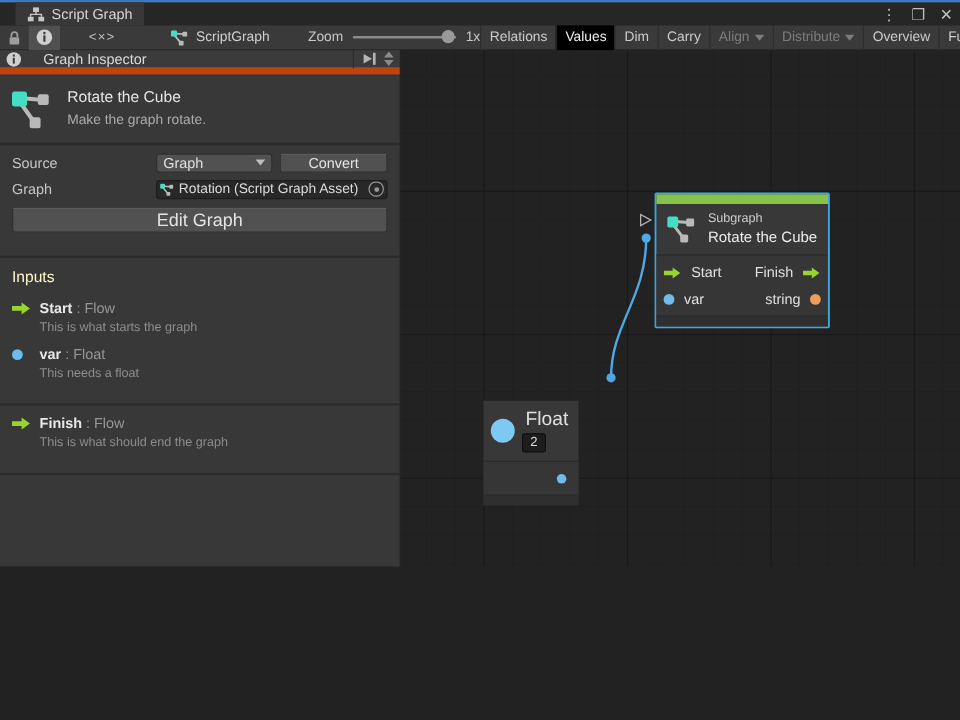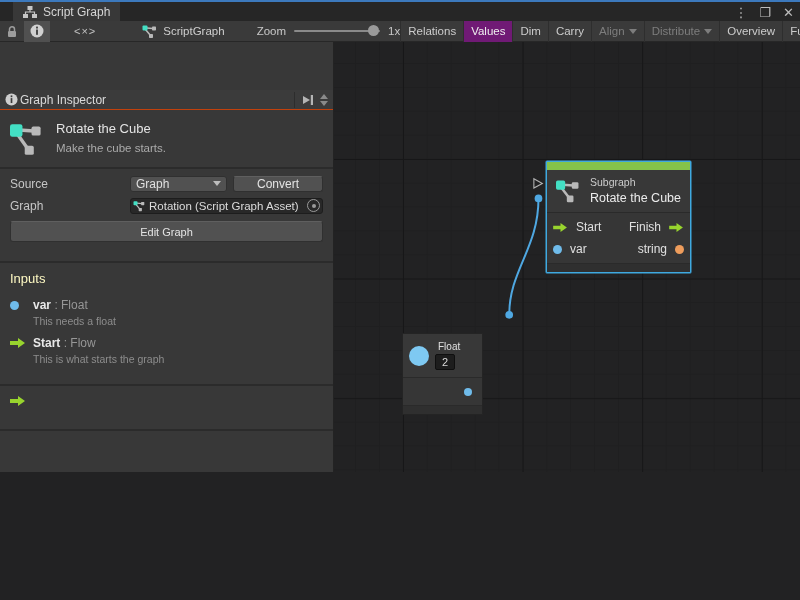--- a/index.html
+++ b/index.html
@@ -23,35 +23,35 @@
   .tb-iconbtn.pressed { background:#505050; }
   .tb-sep { width:1px; height:15px; background:#2e2e2e; margin:0 8px; }
   .sg-label { display:flex; align-items:center; gap:5px; margin-left:24px; color:#cfcfcf; }
   .zoom-wrap { display:flex; align-items:center; margin-left:32px; gap:8px; }
   .zoom-track { width:86px; height:2px; background:#8a8a8a; position:relative; border-radius:1px; }
   .zoom-handle { position:absolute; right:1px; top:-5px; width:11px; height:11px;
                  border-radius:50%; background:#9a9a9a; }
   .tb-right { margin-left:auto; display:flex; height:21px; }
   .tb-btn { display:flex; align-items:center; padding:0 7px; border-left:1px solid #2e2e2e;
             color:#cccccc; gap:4px; white-space:nowrap; }
-  .tb-btn.active { background:#701a75; color:#efefef; }
+  .tb-btn.active { background:#000000; color:#efefef; }
   .tb-btn.disabled { color:#7d7d7d; }
   .caret { width:0; height:0; border-left:4px solid transparent; border-right:4px solid transparent;
            border-top:5px solid #bdbdbd; display:inline-block; }
   .caret.dim { border-top-color:#7d7d7d; }
   .code-glyph { font-size:11px; letter-spacing:1px; color:#c2c2c2; }
 
   
   .main { flex:1; display:flex; min-height:0; }
 
   
   .inspector { width:334px; background:#383838; border-right:1px solid #232323;
                color:#cfcfcf; font-size:12px; display:flex; flex-direction:column; }
-  .insp-header { height:20px; background:#3b3b3b; border-bottom:1px solid #c2410c;
-                 display:flex; align-items:center; padding:0 5px; gap:2px;margin-top:48px; }
+  .insp-header { height:20px; background:#3b3b3b; border-bottom:6px solid #c2410c;
+                 display:flex; align-items:center; padding:0 5px; gap:18px; }
   .insp-header .title { flex:1; color:#dadada; }
   .hdr-icons { display:flex; align-items:center; gap:6px; border-left:1px solid #2d2d2d;
                padding-left:7px; height:16px; }
   .scrubber { display:flex; flex-direction:column; gap:2px; }
   .tri-up { width:0; height:0; border-left:4px solid transparent; border-right:4px solid transparent;
             border-bottom:5px solid #8a8a8a; }
   .tri-dn { width:0; height:0; border-left:4px solid transparent; border-right:4px solid transparent;
             border-top:5px solid #8a8a8a; }
 
   .title-block { display:flex; gap:12px; padding:11px 10px 10px 10px; align-items:flex-start; }
@@ -67,21 +67,21 @@
               color:#e0e0e0; justify-content:space-between; margin-right:6px; }
   .btn { background:#515151; border:1px solid #303030; border-top-color:#5f5f5f;
          border-radius:3px; color:#e4e4e4; display:flex; align-items:center; justify-content:center; }
   .convert-btn { flex:1; height:16px; }
   .obj-field { flex:1; height:16px; background:#282828; border:1px solid #1d1d1d; border-radius:3px;
                display:flex; align-items:center; gap:3px; padding:0 2px; color:#dcdcdc; overflow:hidden; }
   .obj-field .obj-text { flex:1; white-space:nowrap; overflow:hidden; font-size:11.5px; }
   .picker { width:13px; height:13px; border-radius:7px; border:1px solid #9a9a9a; position:relative; flex:none; }
   .picker::after { content:""; position:absolute; left:3.5px; top:3.5px; width:4px; height:4px;
                    border-radius:2px; background:#9a9a9a; }
-  .edit-btn { height:21px; margin:7px 0 9px 0; font-size:11px; }
+  .edit-btn { height:21px; margin:7px 0 9px 0; font-size:15px; }
 
   .io-section { padding:8px 10px 10px 10px; }
   .io-title { font-size:13px; color:#fef9c3; margin-bottom:12px; }
   .io-row { display:flex; margin-bottom:9px; }
   .io-icon { width:23px; flex:none; padding-top:1px; }
   .io-name { font-weight:bold; color:#e8e8e8; }
   .io-type { color:#979797; }
   .io-desc { font-size:10.5px; color:#8d8d8d; margin-top:3px; }
   .dot { width:9px; height:9px; border-radius:50%; display:inline-block; }
   .dot.blue { background:#6fbbea; }
@@ -106,21 +106,21 @@
   .sg-kind { font-size:10.5px; color:#cccccc; margin-bottom:3px; }
   .sg-title { font-size:12.5px; color:#ececec; white-space:nowrap; }
   .ports { border-top:1px solid #2a2a2a; background:#363636; padding:3px 6px; }
   .port-row { display:flex; align-items:center; justify-content:space-between; height:22px; }
   .pgroup { display:flex; align-items:center; gap:8px; font-size:12px; color:#e0e0e0; }
   .node-footer { height:9px; background:#2f2f2f; border-top:1px solid #2a2a2a; }
 
   .float-head { display:flex; align-items:center; gap:6px; padding:7px 6px; }
   .float-circle { width:20px; height:20px; border-radius:50%; background:#7ec9f2; flex:none; }
   .float-right { display:flex; flex-direction:column; align-items:flex-start; gap:2px; }
-  .float-title { font-size:10px; color:#e0e0e0; padding-left:3px; }
+  .float-title { font-size:16px; color:#e0e0e0; padding-left:3px; }
   .val-box { min-width:20px; height:16px; background:#1d1d1d; border:1px solid #0f0f0f;
              border-radius:2px; color:#d8d8d8; font-size:11px; display:flex;
              align-items:center; justify-content:center; padding:0 4px; }
   .float-body { height:28px; border-top:1px solid #2a2a2a; background:#363636; position:relative; }
   .float-body .dot { position:absolute; right:10px; top:10px; width:8px; height:8px; }
 </style>
 </head>
 <body>
 
 <div class="app">
@@ -230,21 +230,21 @@
 
       <div class="title-block">
         <svg width="34" height="36" viewBox="0 0 30 30">
           <path d="M8,7 L21,8 M6,10 L16,24" stroke="#b9b9b9" stroke-width="3" fill="none"></path>
           <rect x="0" y="2" width="11" height="11" rx="2" fill="#43dfc4"></rect>
           <rect x="19" y="4" width="8" height="8" rx="1.5" fill="#b9b9b9"></rect>
           <rect x="13" y="21" width="8" height="8" rx="1.5" fill="#b9b9b9"></rect>
         </svg>
         <div class="title-texts">
           <div class="gtitle">Rotate the Cube</div>
-          <div class="gsummary">Make the cube starts.</div>
+          <div class="gsummary">Make the graph rotate.</div>
         </div>
       </div>
       <div class="divider"></div>
 
       <div class="form-section">
         <div class="frow">
           <span class="flabel">Source</span>
           <div class="dropdown">
             <span>Graph</span>
             <span class="caret"></span>
@@ -268,49 +268,54 @@
         </div>
         <div class="btn edit-btn">
           <span>Edit Graph</span>
         </div>
       </div>
       <div class="divider"></div>
 
       <div class="io-section">
         <div class="io-title">Inputs</div>
         <div class="io-row">
-          <span class="io-icon"><span class="dot blue"></span></span>
-          <div>
-            <span class="io-name">var</span>
-            <span class="io-type">: Float</span>
-            <div class="io-desc">This needs a float</div>
-          </div>
-        </div>
-        <div class="io-row">
           <span class="io-icon">
             <svg width="16" height="12" viewBox="0 0 16 12">
                 <path d="M0,4 h8 V1 l7,5 -7,5 V8 H0 z" fill="#98d42e"></path>
               </svg>
           </span>
           <div>
             <span class="io-name">Start</span>
             <span class="io-type">: Flow</span>
             <div class="io-desc">This is what starts the graph</div>
           </div>
         </div>
+        <div class="io-row">
+          <span class="io-icon"><span class="dot blue"></span></span>
+          <div>
+            <span class="io-name">var</span>
+            <span class="io-type">: Float</span>
+            <div class="io-desc">This needs a float</div>
+          </div>
+        </div>
       </div>
       <div class="divider"></div>
 
       <div class="io-section">
         <div class="io-row">
           <span class="io-icon">
             <svg width="16" height="12" viewBox="0 0 16 12">
                 <path d="M0,4 h8 V1 l7,5 -7,5 V8 H0 z" fill="#98d42e"></path>
               </svg>
           </span>
+          <div>
+            <span class="io-name">Finish</span>
+            <span class="io-type">: Flow</span>
+            <div class="io-desc">This is what should end the graph</div>
+          </div>
         </div>
       </div>
       <div class="divider"></div>
     </div>
 
     <div class="canvas">
 
       <svg class="overlay" width="466" height="558" viewBox="0 0 466 558">
         <path d="M158,354 C158,296 196,268 196,203" stroke="#4fa8e2" stroke-width="2.6" fill="none"></path>
         <circle cx="158" cy="354" r="5" fill="#4fa8e2"></circle>

